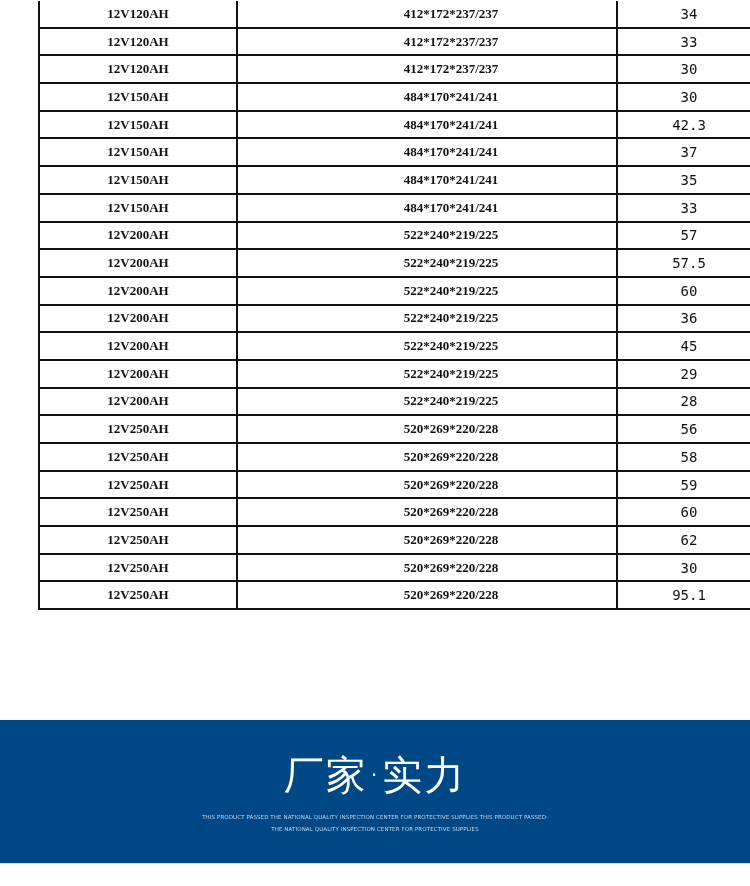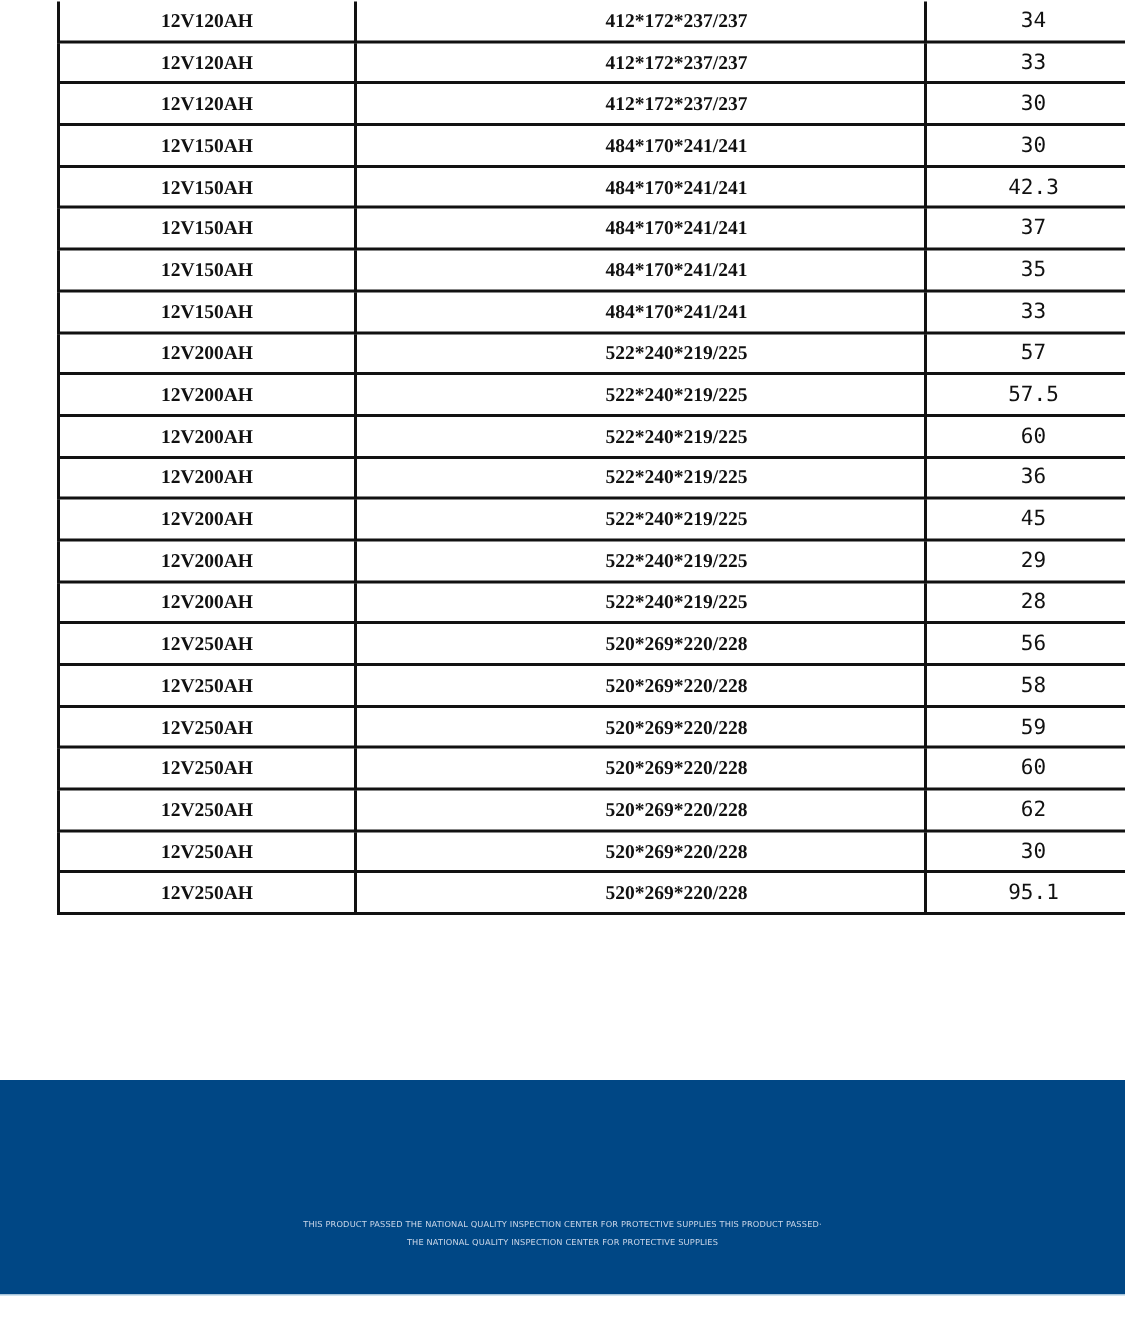--- a/index.html
+++ b/index.html
@@ -135,16 +135,17 @@
         <tr>
           <td class="c1">12V250AH</td>
           <td class="c2">520*269*220/228</td>
           <td class="c3">95.1</td>
         </tr>
       </tbody>
   </table>
 </div>
 
 <div class="band">
+  <div class="band-title">厂家·实力</div>
   <div class="band-sub sub1">THIS PRODUCT PASSED THE NATIONAL QUALITY INSPECTION CENTER FOR PROTECTIVE SUPPLIES THIS PRODUCT PASSED·</div>
   <div class="band-sub sub2">THE NATIONAL QUALITY INSPECTION CENTER FOR PROTECTIVE SUPPLIES</div>
 </div>
 <div class="band-edge"></div>
 
 </body></html>

